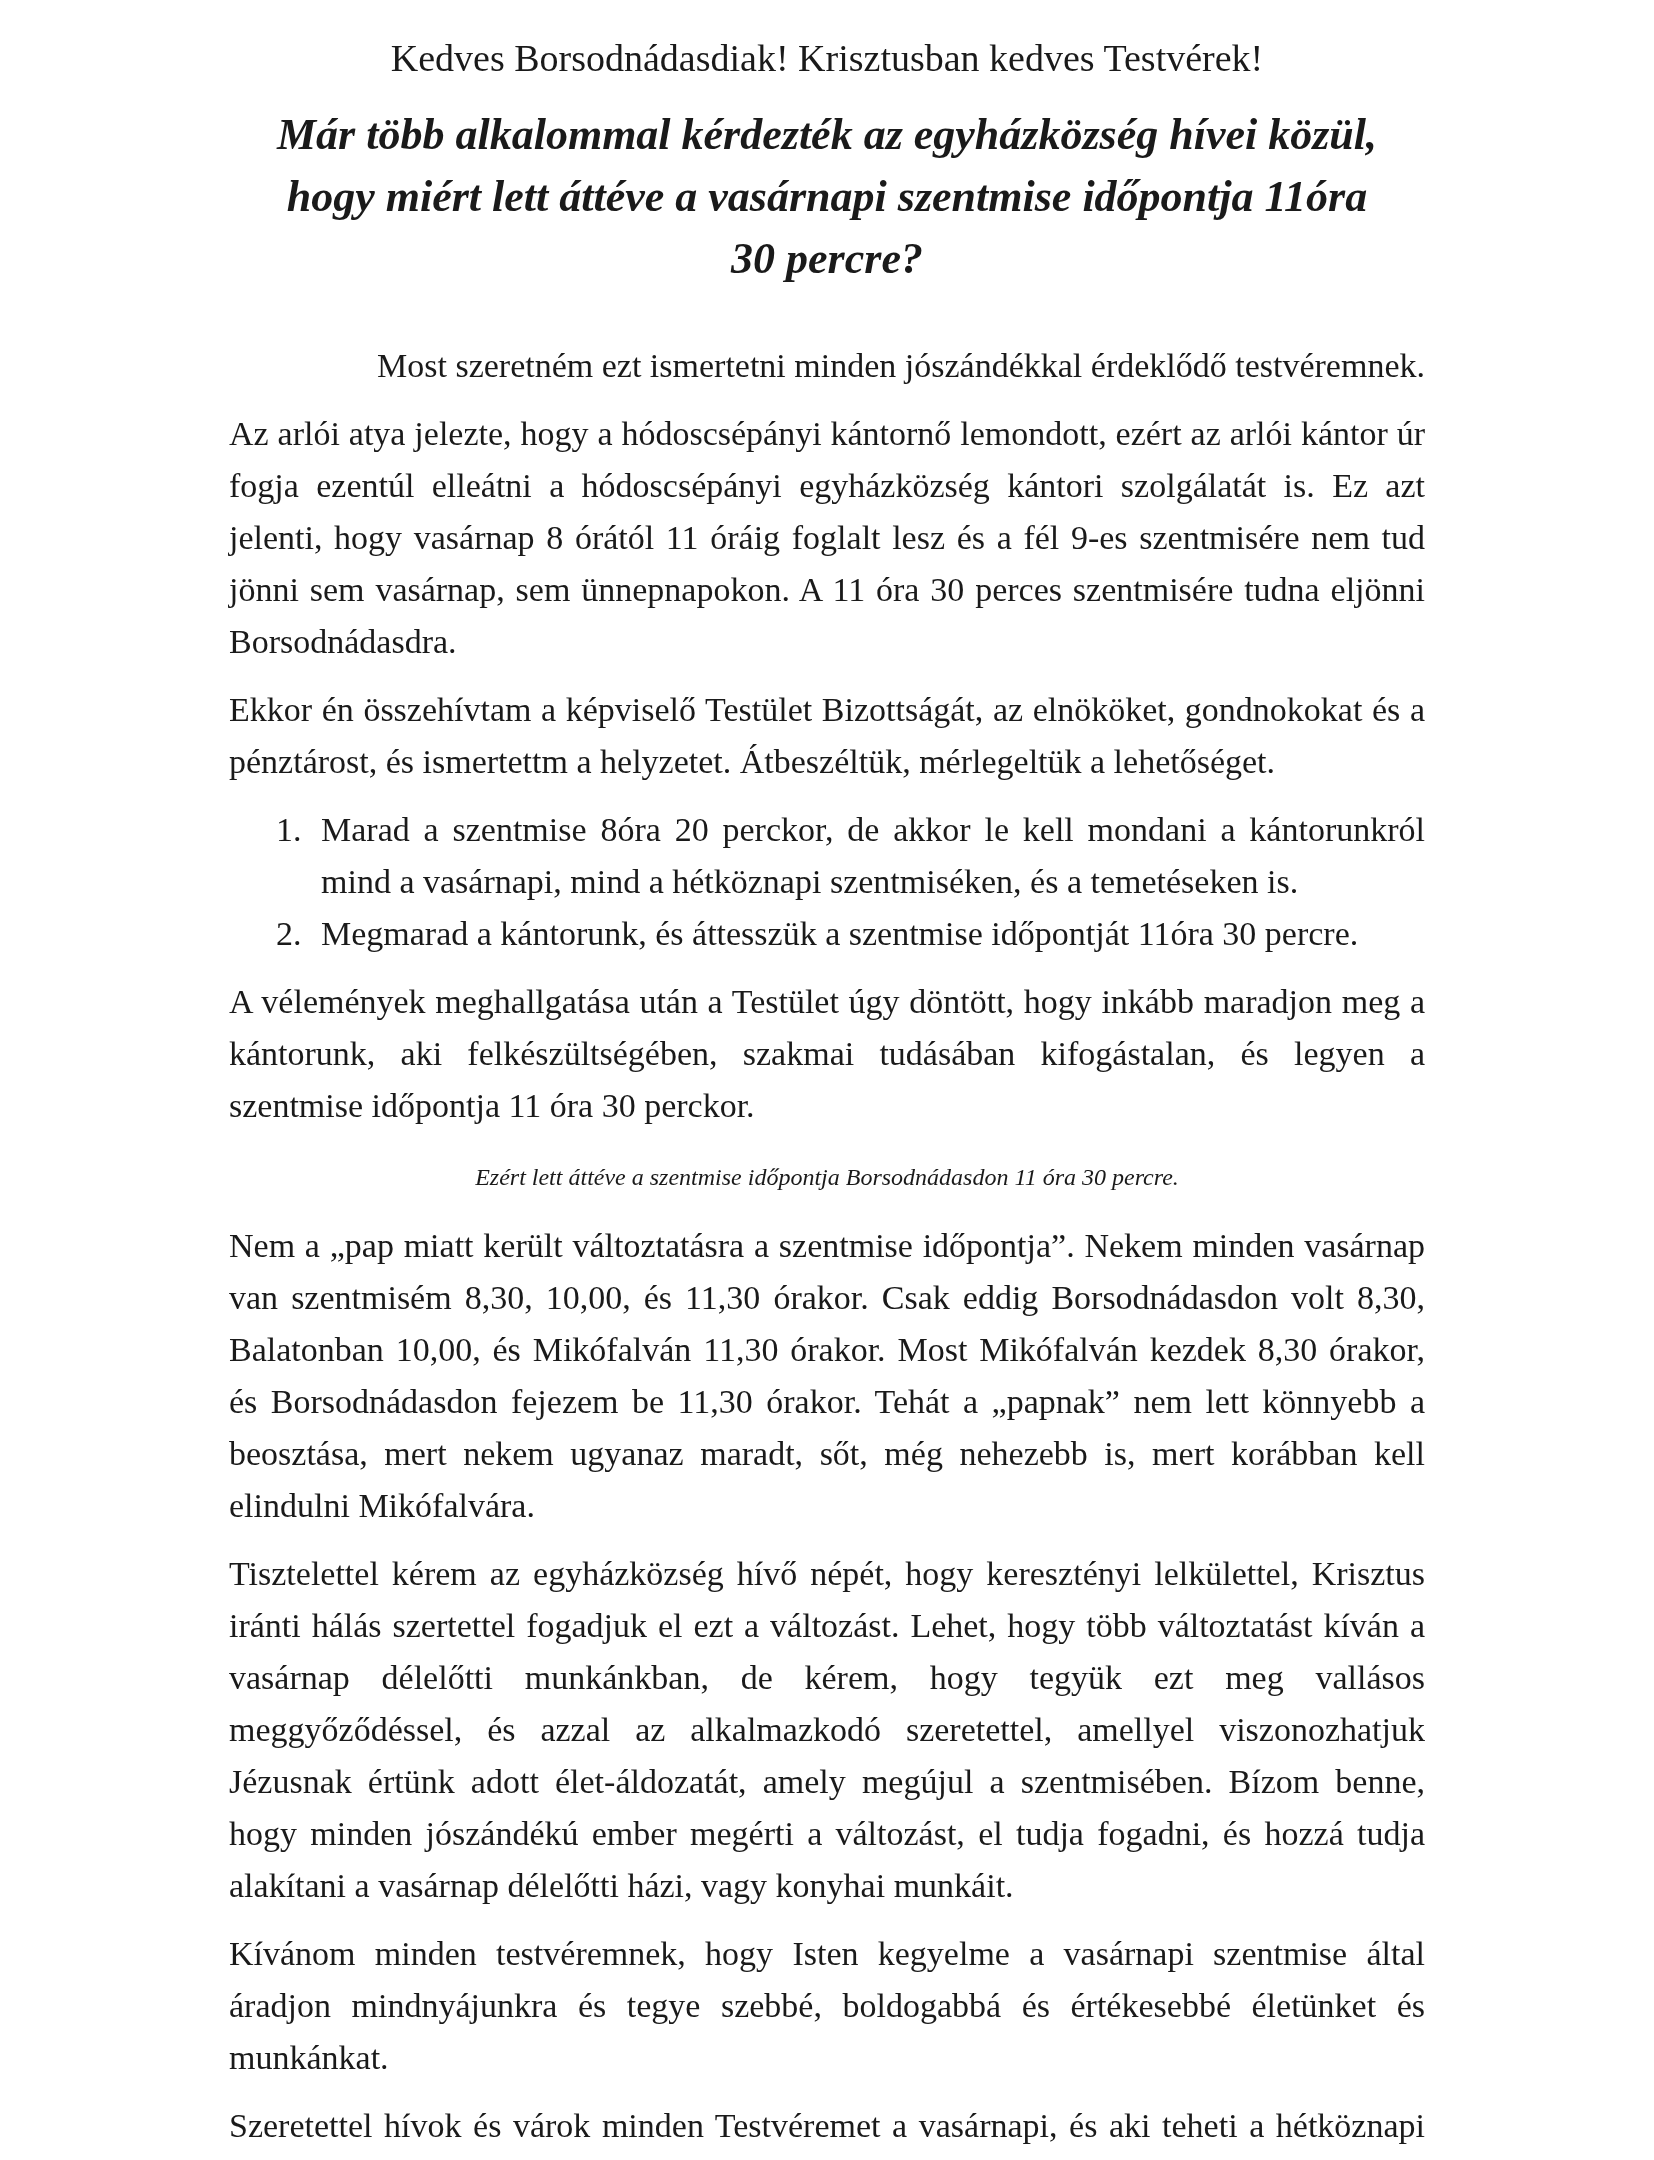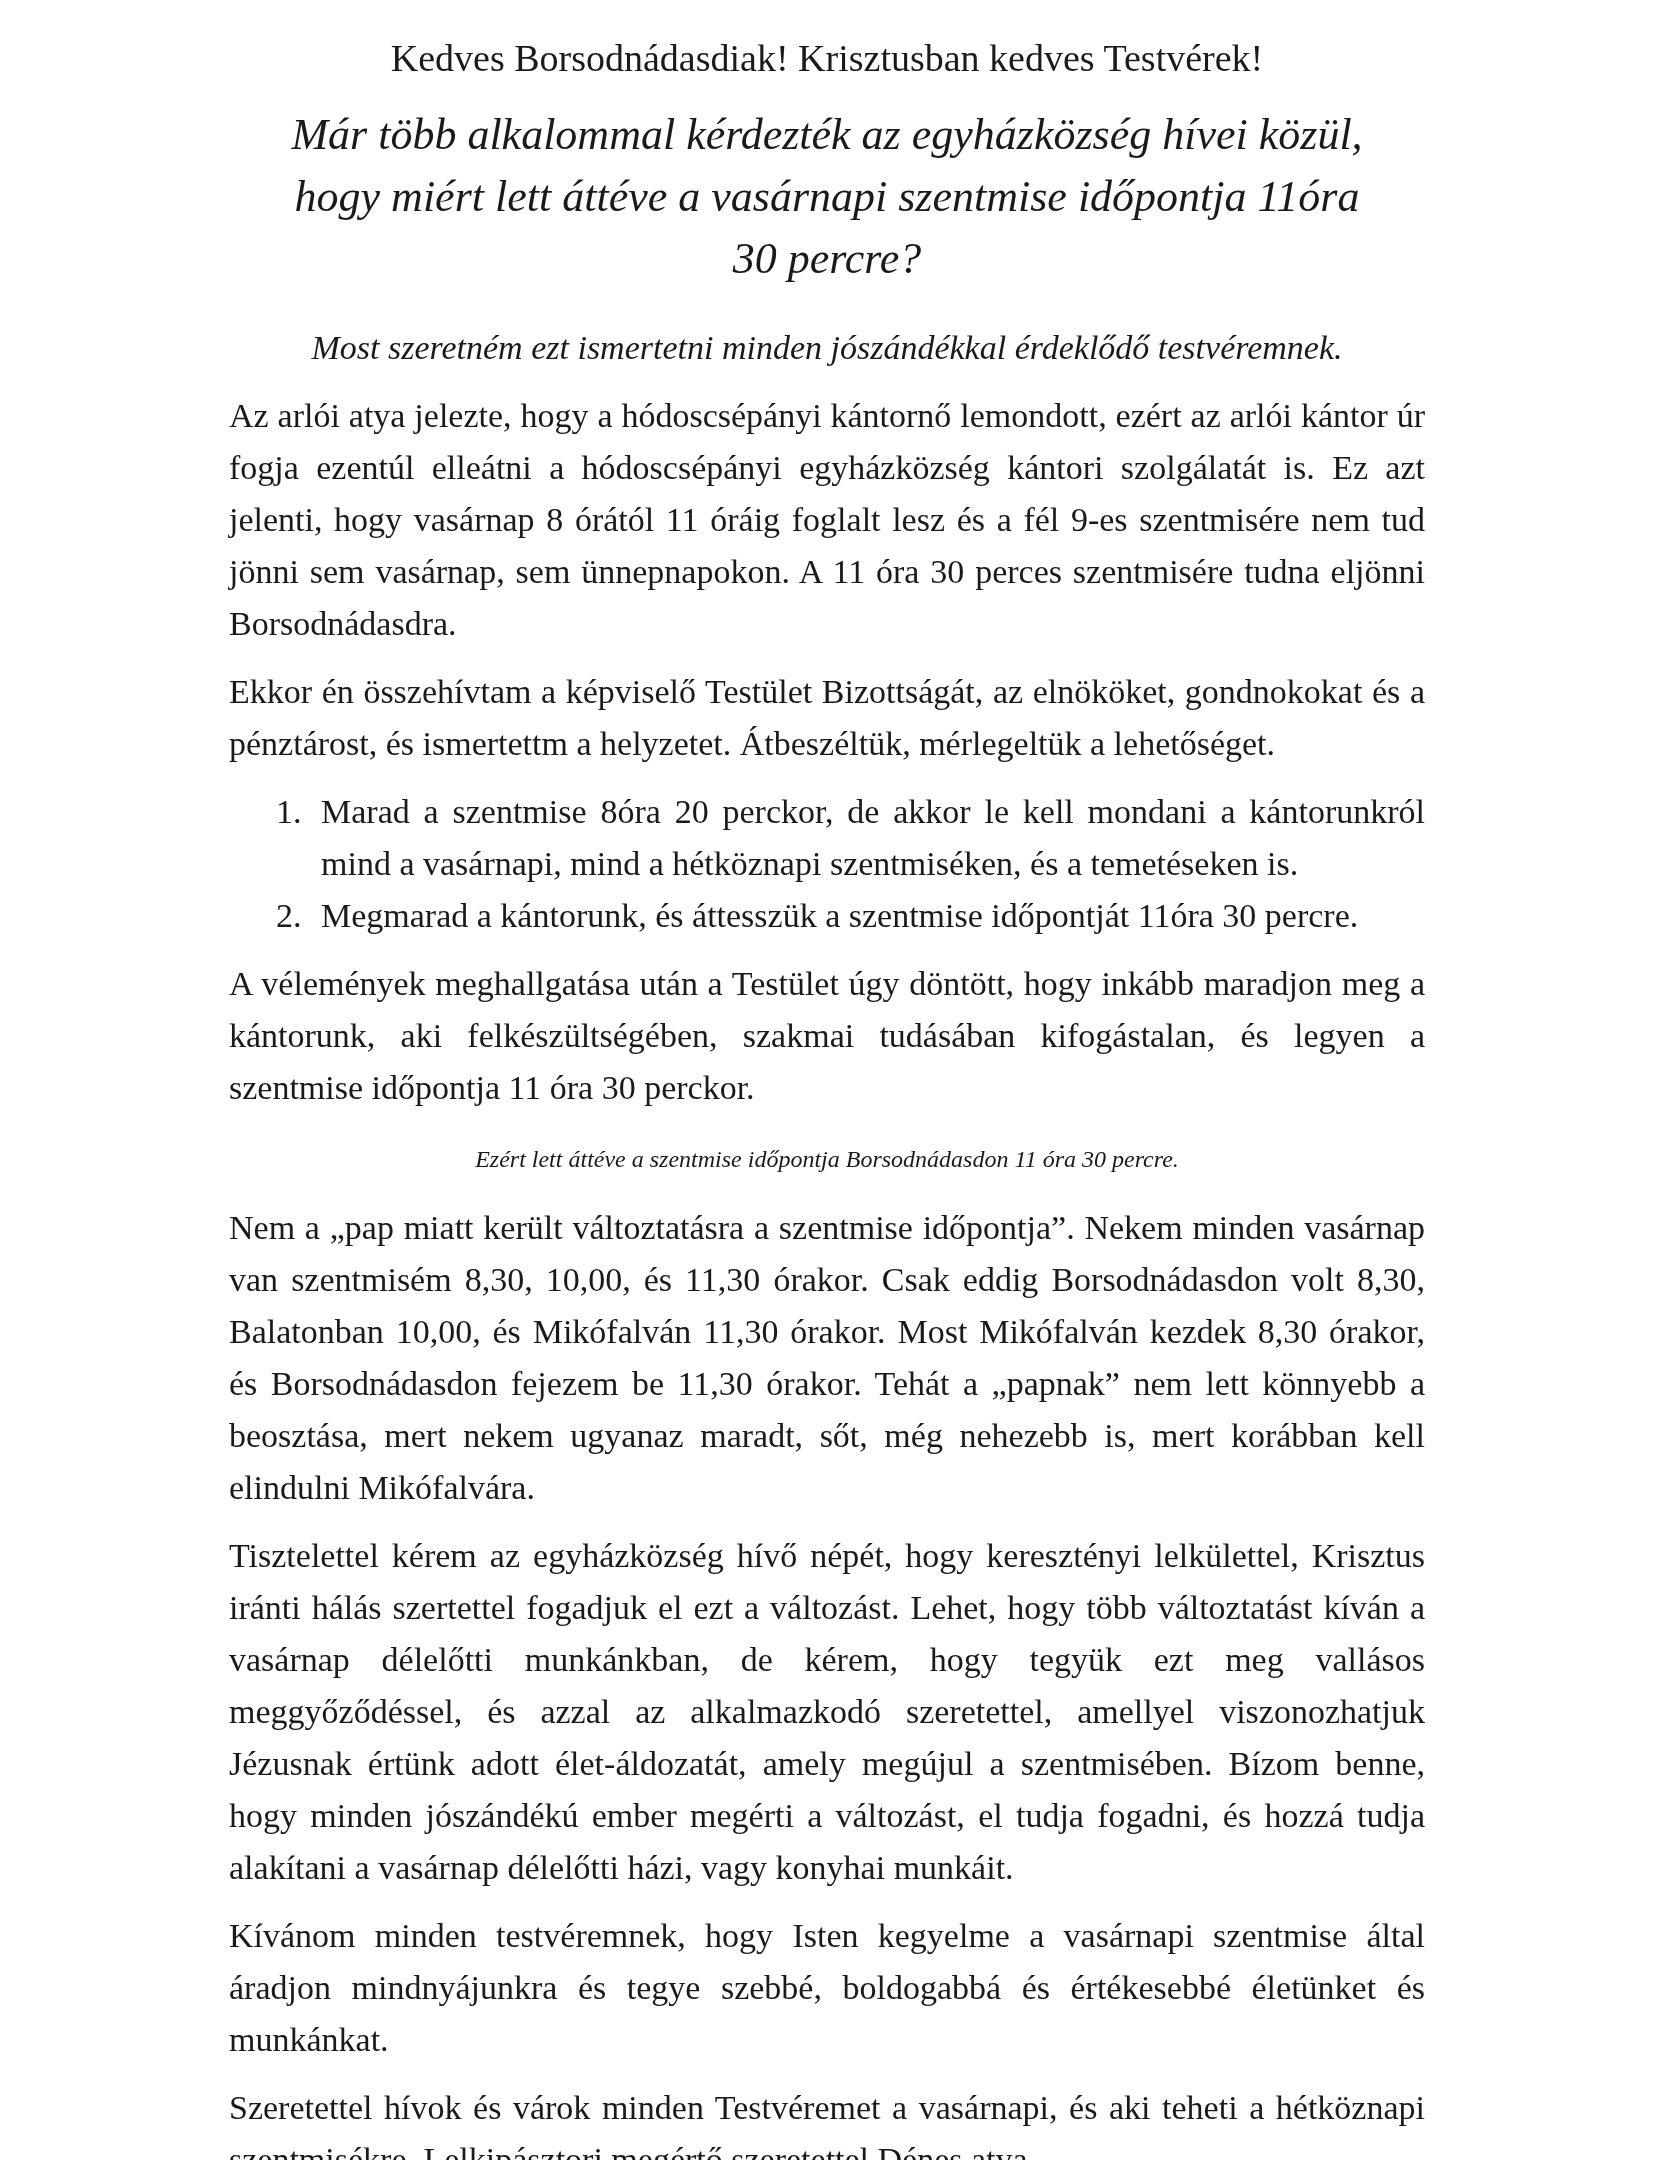--- a/index.html
+++ b/index.html
@@ -22,36 +22,35 @@
   }
   .title {
     font-size: 38px;
     font-weight: normal;
     line-height: 48px;
     text-align: center;
     margin: 0;
   }
   .subtitle {
     font-size: 44px;
-    font-weight: normal;
+    font-weight: bold;
     font-style: italic;
     line-height: 62px;
     text-align: center;
     margin: 22px 40px 0 40px;
   }
   .body-par {
     font-size: 34px;
     line-height: 52px;
     text-align: justify;
     margin: 16px 0 0 0;
   }
   .body-par.first {
-    margin-top: 32px;
-    text-align: center;
-    font-style: italic;
+    margin-top: 50px;
+    text-align: right;
   }
   .options {
     list-style: none;
     margin: 16px 0 0 0;
     padding: 0;
   }
   .option {
     position: relative;
     padding-left: 92px;
     font-size: 34px;

